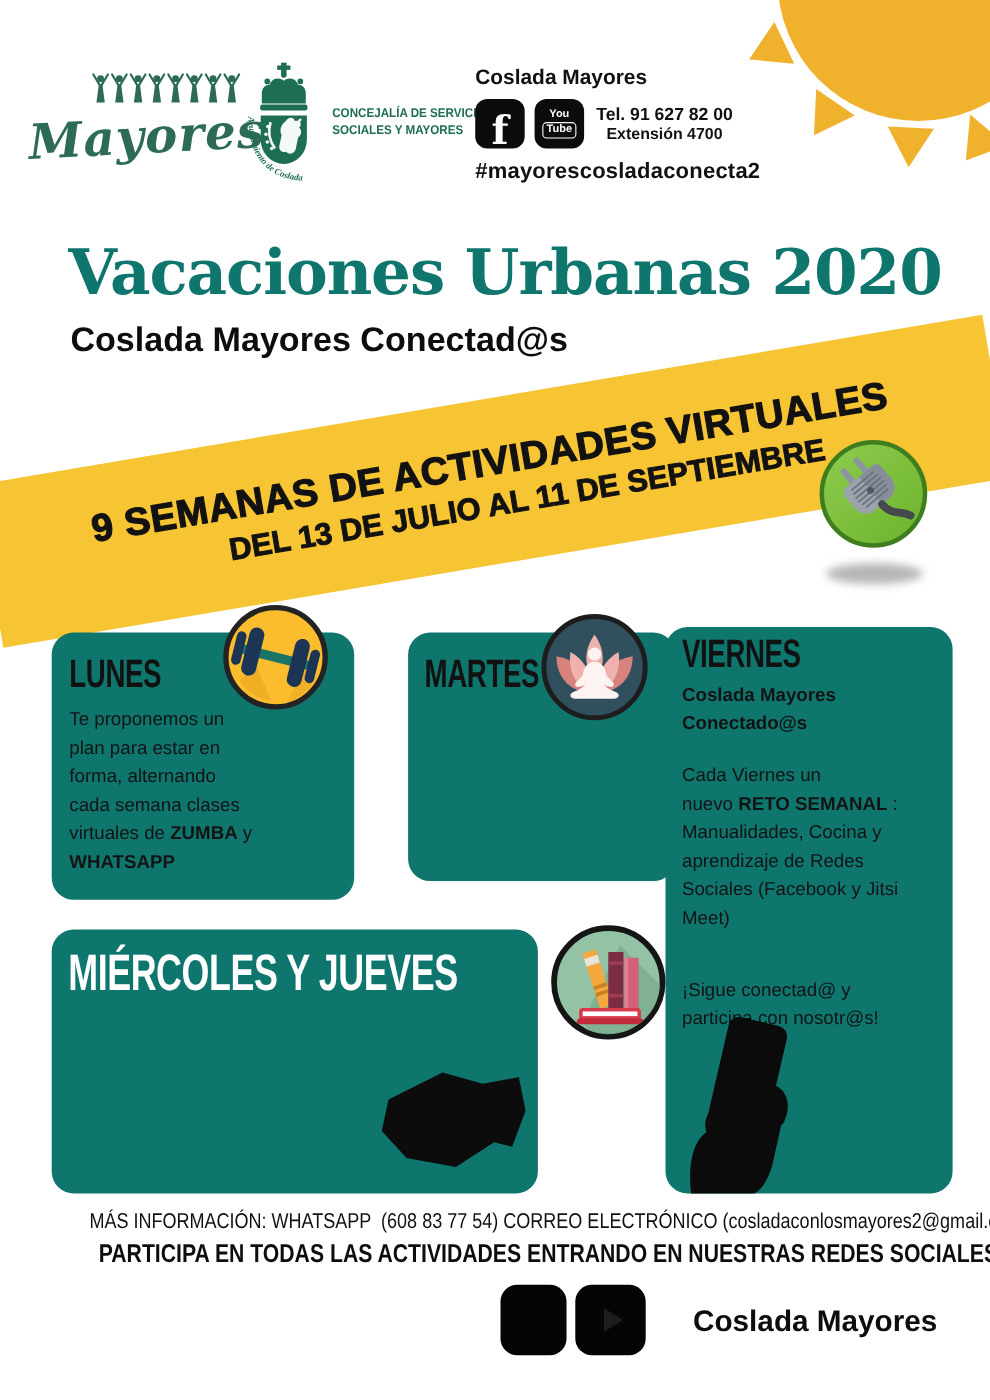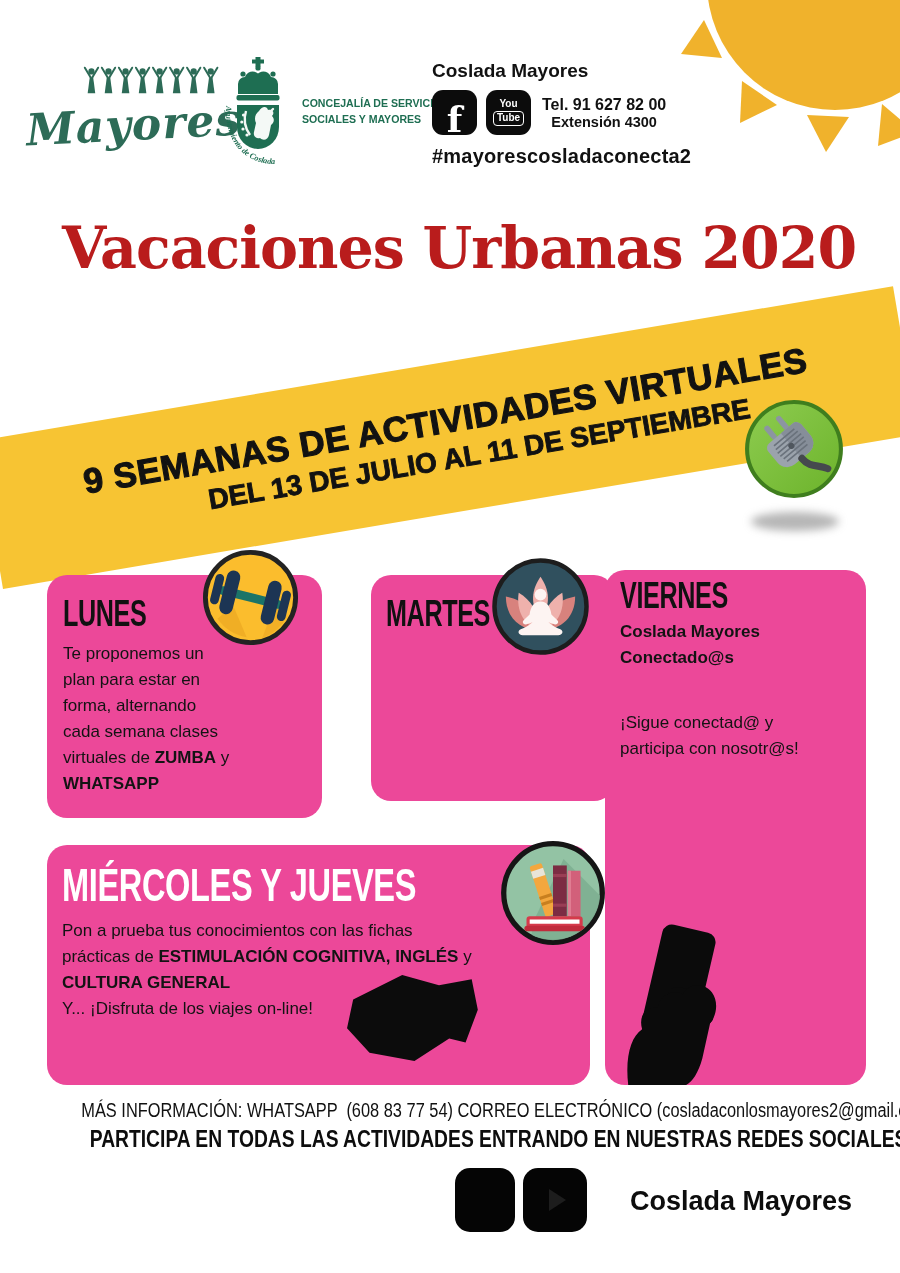--- a/index.html
+++ b/index.html
@@ -24,39 +24,39 @@
   .yt-you{font-size:10px;font-weight:700;line-height:1;}
   .yt-tube{font-size:10px;font-weight:700;line-height:1;border:1.5px solid #fff;border-radius:4px;
            padding:1px 3px 2px;margin-top:2px;}
   .tel-block{text-align:center;margin-left:2px;}
   .tel{font-size:16px;font-weight:700;}
   .ext{font-size:14.5px;font-weight:700;}
   .hashtag{margin-top:10px;font-size:20px;font-weight:700;letter-spacing:0.2px;}
 
   
   .hero-title{position:absolute;left:62px;top:214px;font-family:"DejaVu Serif",serif;font-weight:700;
-              font-size:57px;letter-spacing:-1px;color:#b91c1c;}
+              font-size:57px;letter-spacing:-1px;color:#0f766e;}
   .hero-subtitle{position:absolute;left:64px;top:291px;font-size:31px;font-weight:700;color:#0d0d0d;}
 
   
   .banner{position:absolute;left:-22px;top:441px;width:928px;height:150px;background:#F7C433;
           transform:rotate(-9.6deg);transform-origin:0 0;display:flex;flex-direction:column;
           align-items:center;justify-content:center;gap:3px;z-index:2;}
   .banner-l1{font-size:35px;font-weight:700;color:#121212;-webkit-text-stroke:1.1px #121212;letter-spacing:0.5px;}
   .banner-l2{font-size:28px;font-weight:700;color:#121212;-webkit-text-stroke:0.9px #121212;transform:translateX(28px);}
   .plug-shadow{position:absolute;left:751px;top:512px;width:88px;height:19px;border-radius:50%;
                background:rgba(110,110,110,0.5);filter:blur(4px);z-index:3;}
   .plug{position:absolute;left:743px;top:398px;width:102px;height:102px;z-index:3;}
 
   
-  .card{position:absolute;background:#ec4899;border-radius:20px;color:#131313;z-index:4;box-sizing:border-box;}
+  .card{position:absolute;background:#0f766e;border-radius:20px;color:#131313;z-index:4;box-sizing:border-box;}
   .card-lunes{left:47px;top:575px;width:275px;height:243px;padding:20px 16px 0;}
   .card-martes{left:343px;top:575px;width:243px;height:226px;padding:20px 15px 0;margin-left:28px;}
   .card-viernes{left:605px;top:570px;width:261px;height:515px;padding:7px 15px 0;overflow:hidden;}
-  .card-miercoles{left:47px;top:845px;width:543px;height:240px;padding:16px 15px 0;}
+  .card-miercoles{left:47px;top:845px;width:442px;height:240px;padding:16px 15px 0;}
   .day-title{display:inline-block;font-weight:700;font-size:34px;line-height:1.1;letter-spacing:-0.5px;
              transform:scale(0.74,1.06);transform-origin:0 50%;color:#111;white-space:pre;}
   .card-miercoles .day-title{font-size:44px;color:#ffffff;}
   .card-body{font-size:17px;line-height:1.52;white-space:pre-line;margin-top:9px;}
   .b{font-weight:700;}
   .v-sub{font-size:17px;font-weight:700;line-height:1.5;white-space:pre-line;margin-top:5px;}
   .v-body{margin-top:22px;}
   .v-close{margin-top:40px;}
   .hand{position:absolute;left:8px;bottom:-4px;width:165px;height:168px;}
   .m-blob{position:absolute;left:300px;top:126px;width:138px;height:94px;}
@@ -149,27 +149,28 @@
     <div class="contact-row">
       <div class="sq-icon">
         <span class="fb-letter">f</span>
       </div>
       <div class="sq-icon">
         <span class="yt-you">You</span>
         <span class="yt-tube">Tube</span>
       </div>
       <div class="tel-block">
         <div class="tel">Tel. 91 627 82 00</div>
-        <div class="ext">Extensión 4300</div>
+        <div class="ext">Extensión 4700</div>
       </div>
     </div>
     <div class="hashtag">#mayorescosladaconecta2</div>
   </div>
 
   <div class="hero-title">Vacaciones Urbanas 2020</div>
+  <div class="hero-subtitle">Coslada Mayores Conectad@s</div>
 
   <div class="banner">
     <div class="banner-l1">9 SEMANAS DE ACTIVIDADES VIRTUALES</div>
     <div class="banner-l2">DEL 13 DE JULIO AL 11 DE SEPTIEMBRE</div>
   </div>
 
   <div class="plug-shadow"></div>
   <svg class="plug" viewBox="0 0 100 100" aria-hidden="true">
     <defs>
       <linearGradient id="pg" x1="0" y1="0" x2="1" y2="1">
@@ -202,37 +203,39 @@
   </div>
 
   <div class="card card-martes">
     <span class="day-title">MARTES</span>
   </div>
 
   <div class="card card-viernes">
     <span class="day-title">VIERNES</span>
     <div class="v-sub">Coslada Mayores
 Conectado@s</div>
+    <div class="card-body v-body"><span>Cada Viernes un
+nuevo </span><span class="b">RETO SEMANAL</span><span> :
+Manualidades, Cocina y
+aprendizaje de Redes
+Sociales (Facebook y Jitsi
+Meet)</span></div>
     <div class="card-body v-close">¡Sigue conectad@ y
 participa con nosotr@s!</div>
     <svg class="hand" viewBox="0 0 170 170" aria-hidden="true">
       <g fill="#0b0b0b">
         <rect x="40" y="5" width="56" height="112" rx="10" transform="rotate(13 68 60)"></rect>
         <ellipse cx="80" cy="86" rx="27" ry="14" transform="rotate(35 80 86)"></ellipse>
         <path d="M16,170 C12,140 18,118 30,110 C26,96 34,86 46,88 C48,76 60,68 72,74 C78,62 94,62 102,72 C108,80 108,94 100,104 L92,140 C86,162 76,170 66,170 Z"></path>
       </g>
     </svg>
   </div>
 
   <div class="card card-miercoles">
     <span class="day-title">MIÉRCOLES Y JUEVES</span>
-    <div class="card-body"><span>Pon a prueba tus conocimientos con las fichas
-prácticas de </span><span class="b">ESTIMULACIÓN COGNITIVA, INGLÉS</span><span> y
-</span><span class="b">CULTURA GENERAL</span><span>
-Y... ¡Disfruta de los viajes on-line!</span></div>
     <svg class="m-blob" viewBox="0 0 135 92" aria-hidden="true">
       <polygon points="6,28 54,4 90,14 122,8 128,38 116,70 100,66 66,88 22,80 0,56" fill="#0c0c0c"></polygon>
     </svg>
   </div>
 
   <svg class="icon-circle ic-dumbbell" viewBox="0 0 100 100" aria-hidden="true">
     <circle cx="50" cy="50" r="46.5" fill="#FBBD2D" stroke="#232323" stroke-width="5"></circle>
     <path d="M32,58 L46,91 A46.5,46.5 0 0 1 16,72 Z" fill="#E9A41F" opacity="0.6"></path>
     <path d="M74,60 L88,68 A46.5,46.5 0 0 1 62,92 Z" fill="#E9A41F" opacity="0.5"></path>
     <g transform="rotate(14 50 50)">

